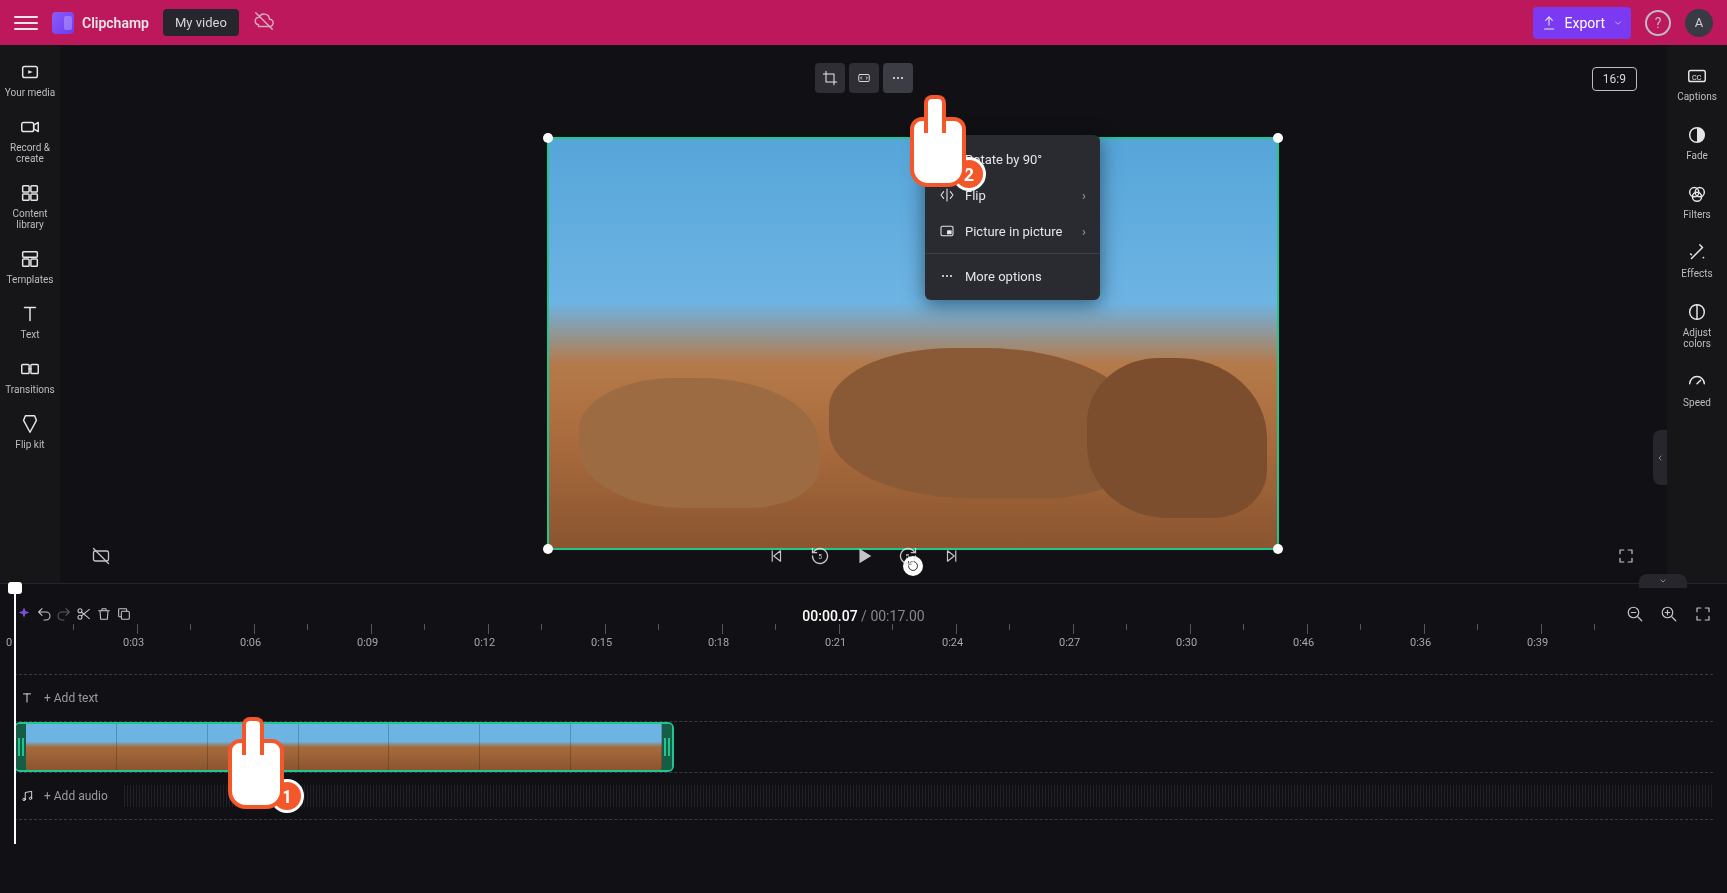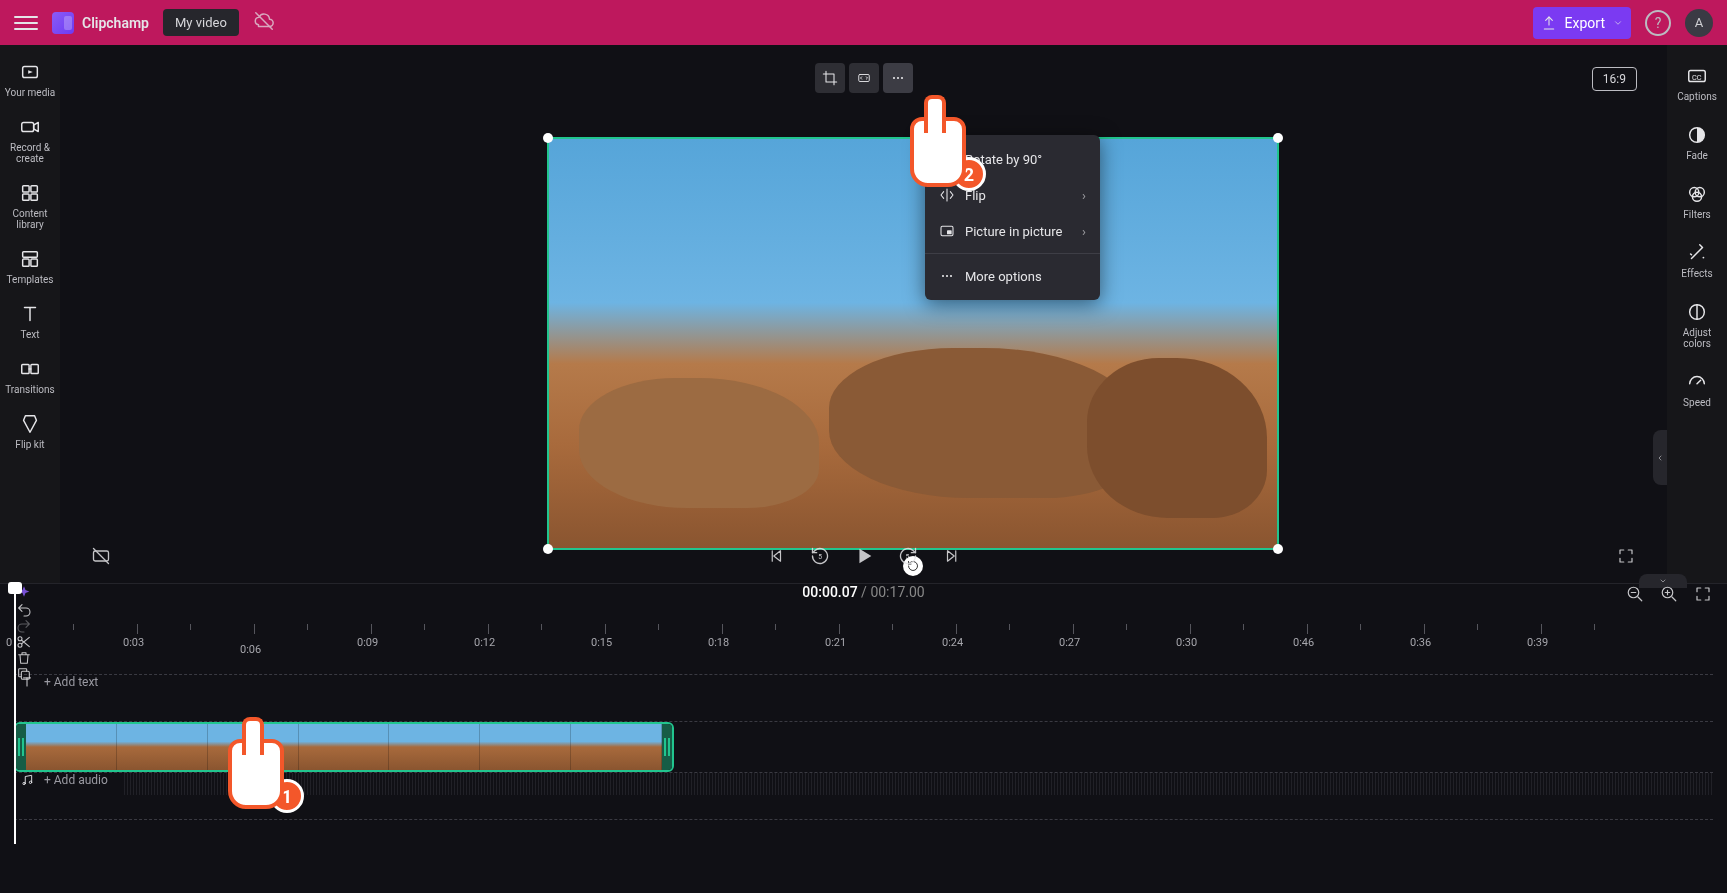--- a/index.html
+++ b/index.html
@@ -47,35 +47,35 @@
   .cursor-hand::before{content:"";position:absolute;top:-26px;left:10px;width:14px;height:34px;background:#fff;border:4px solid #f3572a;border-bottom:none;border-radius:8px 8px 0 0;}
   .cursor-num{width:34px;height:34px;background:#f3572a;color:#fff;border-radius:50%;display:flex;align-items:center;justify-content:center;font-weight:700;font-size:18px;margin-left:-14px;margin-bottom:-4px;border:3px solid #fff;}
 
   .playback-row{ position:absolute; bottom:16px; left:0; right:0; display:flex; align-items:center; justify-content:center; gap:22px;}
   .pb-btn{width:22px;height:22px;opacity:.85;cursor:pointer;display:flex;align-items:center;justify-content:center;}
   .pb-left{position:absolute;left:30px;} .pb-right{position:absolute;right:30px;}
 
   .right-rail{ width:60px; background:#161619; display:flex; flex-direction:column; align-items:center; padding-top:14px; gap:10px;}
 
   .timeline{ height:310px; background:#101015; border-top:1px solid #24242a; position:relative;}
-  .tl-toolbar{ height:40px; display:flex; align-items:flex-start; padding:0 14px; gap:0; position:relative;flex-direction:column;}
+  .tl-toolbar{ height:40px; display:flex; align-items:flex-end; padding:0 14px; gap:0; position:relative;}
   .tl-btn{width:20px;height:20px;opacity:.85;cursor:pointer;display:flex;align-items:center;justify-content:center;}
   .tl-time{ position:absolute; left:50%; transform:translateX(-50%); font-size:14px; }
   .tl-time .cur{color:#fff;font-weight:500;} .tl-time .tot{color:#888;}
   .tl-zoom{position:absolute; right:14px; display:flex; gap:14px;}
   .tl-collapse{position:absolute; right:40px; top:-10px; width:48px; height:14px; background:#26262c; border-radius:8px 8px 0 0;display:flex;align-items:center;justify-content:center;cursor:pointer;}
 
   .ruler{height:26px;position:relative;margin-left:14px;margin-right:14px;font-size:11px;color:#a6a6ac;}
   .ruler-mark{position:absolute;top:0;}
   .ruler-tick{width:1px;height:10px;background:#55555c;margin:0 auto;}
   .playhead{position:absolute;top:0;left:14px;width:2px;height:260px;background:#fff;z-index:5;}
   .playhead::before{content:"";position:absolute;top:-2px;left:-6px;width:14px;height:12px;background:#fff;border-radius:3px;}
 
   .tracks{margin:24px 14px 0 14px;}
-  .track{height:48px;border-top:1px dashed #3a3a42;border-bottom:1px dashed #3a3a42;display:flex;align-items:flex-start;padding-left:6px;gap:10px;font-size:12px;color:#9a9aa2;cursor:pointer;}
+  .track{height:48px;border-top:1px dashed #3a3a42;border-bottom:1px dashed #3a3a42;display:flex;align-items:center;padding-left:6px;gap:10px;font-size:12px;color:#9a9aa2;cursor:pointer;}
   .track.video{height:50px;border:none;padding:0;}
   .clip{height:50px;width:660px;border:2px solid #21c58e;border-radius:6px;display:flex;overflow:hidden;position:relative;cursor:pointer;}
   .clip-handle{width:10px;background:#165d46;display:flex;align-items:center;justify-content:center;}
   .clip-handle span{width:2px;height:18px;background:#21c58e;margin:0 1px;display:inline-block;}
   .thumb{flex:1;background:linear-gradient(to bottom,#6db4e3 0%,#6db4e3 38%,#a86a3c 50%,#8a5530 100%);border-right:1px solid rgba(0,0,0,.2);}
   .audio-wave{flex:1;height:22px;background:repeating-linear-gradient(90deg,#3a3a42 0 1px,transparent 1px 3px);opacity:.4;margin-left:6px;}
   svg{stroke:#e5e5e8;fill:none;stroke-width:1.6;stroke-linecap:round;stroke-linejoin:round;}
 </style>
 </head>
 <body>
@@ -426,21 +426,21 @@
       </div>
       <div class="ruler-mark" style="left: 117px;">
         <div class="ruler-tick"></div>
         <div style="margin-top:2px;margin-left:-8px;">0:03</div>
       </div>
       <div class="ruler-mark" style="left: 175.5px;">
         <div class="ruler-tick" style="height:6px;"></div>
       </div>
       <div class="ruler-mark" style="left: 234px;">
         <div class="ruler-tick"></div>
-        <div style="margin-top:9px;margin-left:-8px;">0:06</div>
+        <div style="margin-top:2px;margin-left:-8px;">0:06</div>
       </div>
       <div class="ruler-mark" style="left: 292.5px;">
         <div class="ruler-tick" style="height:6px;"></div>
       </div>
       <div class="ruler-mark" style="left: 351px;">
         <div class="ruler-tick"></div>
         <div style="margin-top:2px;margin-left:-8px;">0:09</div>
       </div>
       <div class="ruler-mark" style="left: 409.5px;">
         <div class="ruler-tick" style="height:6px;"></div>

